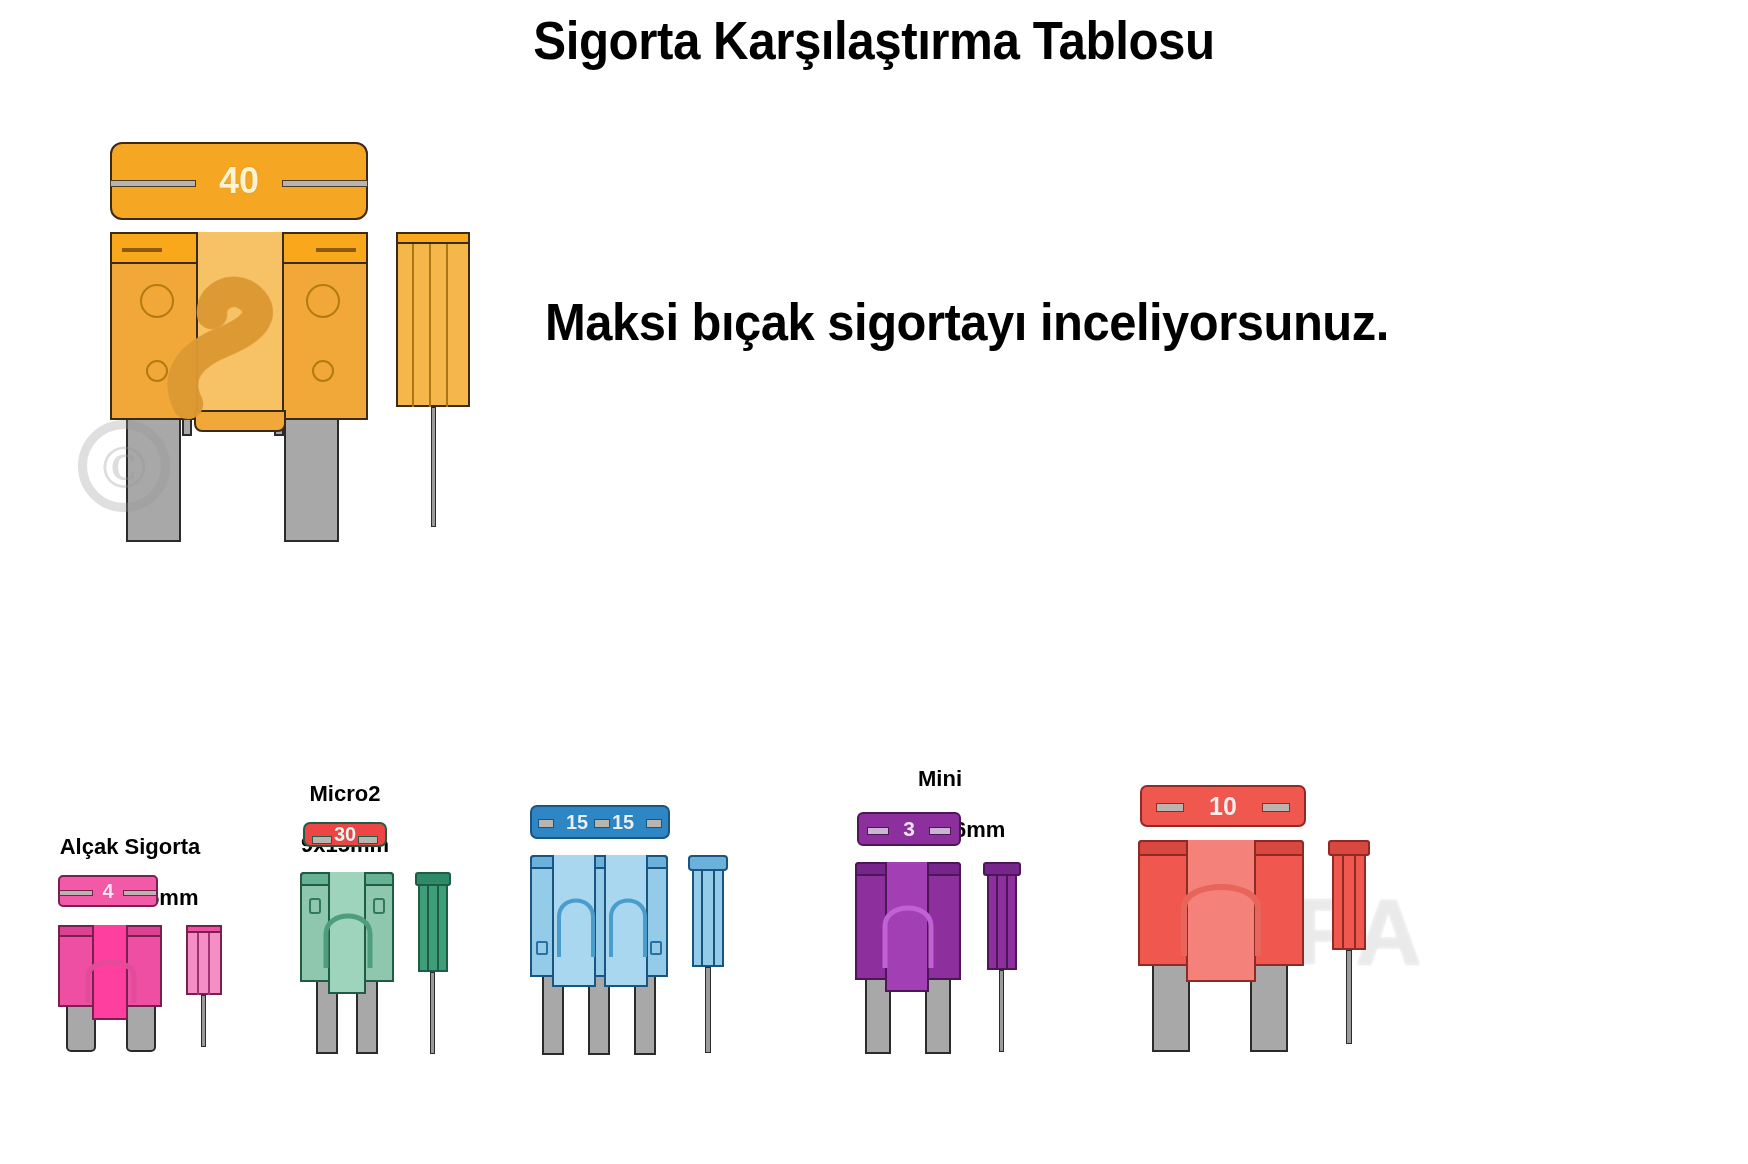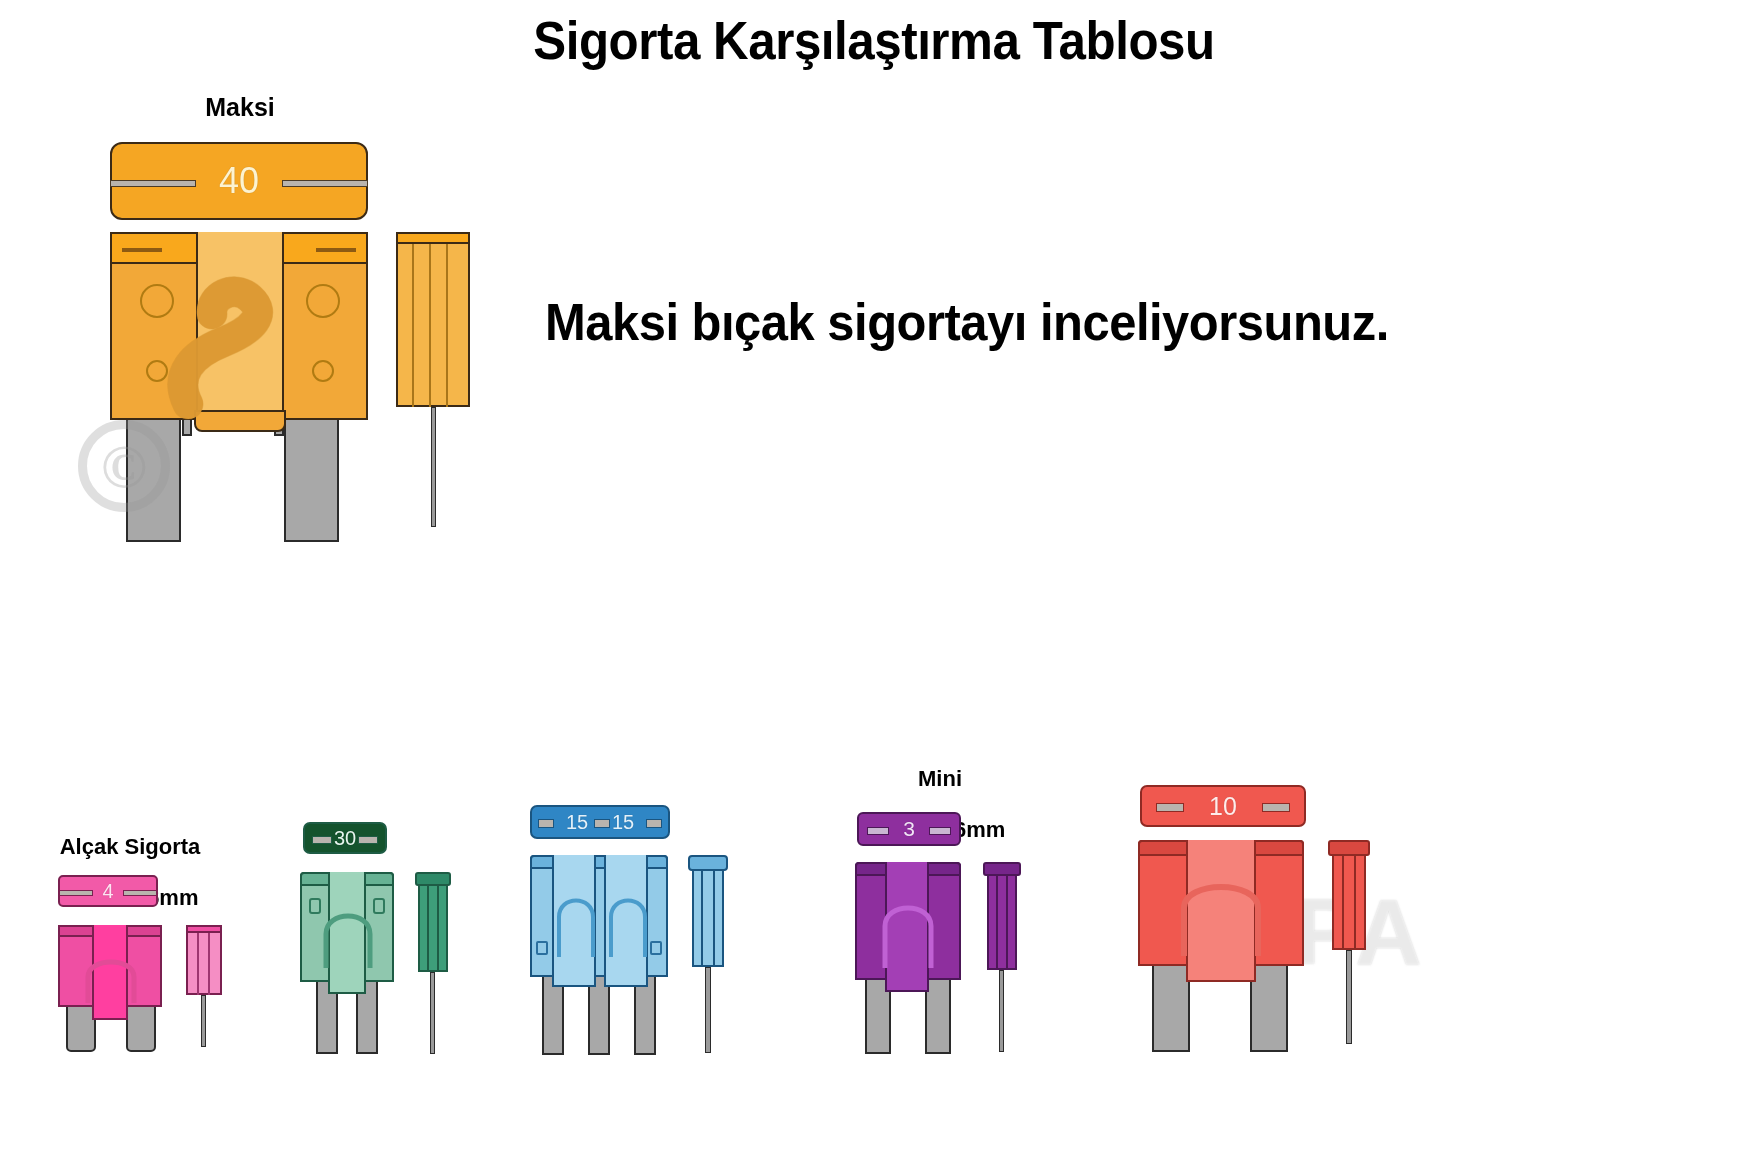--- a/index.html
+++ b/index.html
@@ -30,21 +30,21 @@
   .caption .l1{display:block;}
   .caption .l2{display:block;}
 
   
   .grp{position:absolute;}
   .topview{
     position:absolute;border:2px solid #3b2a16;box-sizing:border-box;
     display:flex;align-items:center;justify-content:center;
   }
   .topview .rating{
-    position:relative;z-index:3;color:#fdf3d0;font-weight:normal;
+    position:relative;z-index:3;color:#fdf3d0;font-weight:bold;
     text-shadow:0 0 1px rgba(0,0,0,.25);
   }
   .slot{
     position:absolute;background:#b9b4ae;border:1px solid #4a3a26;
     box-sizing:border-box;
   }
   .blade{position:absolute;background:#a8a8a8;border:2px solid #2b2b2b;box-sizing:border-box;}
   .shell{position:absolute;border:2px solid #3b2a16;box-sizing:border-box;}
   .cap{position:absolute;border:2px solid #3b2a16;box-sizing:border-box;}
   .side{position:absolute;border:2px solid #3b2a16;box-sizing:border-box;}
@@ -68,24 +68,20 @@
   }
   svg{display:block;overflow:visible;}
 </style>
 </head>
 <body style="background: rgb(255, 255, 255);">
 
 <div class="stage">
 
   <div class="title">Sigorta Karşılaştırma Tablosu</div>
 
-  <div class="caption" style="left:110px;top:64px;width:260px;font-size:25px;">
-    <span class="l1">Maksi</span>
-    <span class="l2">29x34mm</span>
-  </div>
 
   <div class="topview" style="left:110px;top:142px;width:258px;height:78px;background:#f5a623;border-radius:12px;">
     <div class="slot" style="left:-2px;top:36px;width:86px;height:7px;"></div>
     <div class="slot" style="right:-2px;top:36px;width:86px;height:7px;"></div>
     <span class="rating" style="font-size:36px;">40</span>
   </div>
 
   <div class="grp" style="left:110px;top:232px;width:262px;height:310px;">
 
     <div class="blade" style="left:16px;top:180px;width:55px;height:130px;"></div>
@@ -153,22 +149,26 @@
   </div>
 
   <div class="grp" style="left:186px;top:925px;width:46px;height:130px;">
     <div class="side" style="left:0px;top:0px;width:36px;height:70px;background:#f58ec4;border-color:#7a2050;"></div>
     <div class="cap" style="left:0px;top:0px;width:36px;height:8px;background:#ef4fa3;border-color:#7a2050;"></div>
     <div style="position:absolute;left:11px;top:8px;width:2px;height:62px;background:#9e3570;"></div>
     <div style="position:absolute;left:22px;top:8px;width:2px;height:62px;background:#9e3570;"></div>
     <div class="needle" style="left:15px;top:70px;width:5px;height:52px;"></div>
   </div>
 
-
-  <div class="topview" style="left:303px;top:822px;width:84px;height:32px;background:#14532d;border-color:#1e5c45;border-radius:7px;">
+  <div class="caption" style="left:250px;top:755px;width:190px;font-size:22px;">
+    <span class="l1">Micro2</span>
+    <span class="l2">9x15mm</span>
+  </div>
+
+  <div class="topview" style="left:303px;top:822px;width:84px;height:25px;background:#ef4444;border-color:#1e5c45;border-radius:7px;">
     <div class="slot" style="left:7px;top:12px;width:20px;height:8px;border-color:#1e5c45;"></div>
     <div class="slot" style="right:7px;top:12px;width:20px;height:8px;border-color:#1e5c45;"></div>
     <span class="rating" style="font-size:20px;color:#e6f5ee;">30</span>
   </div>
 
   <div class="grp" style="left:300px;top:872px;width:100px;height:185px;">
     <div class="blade" style="left:16px;top:92px;width:22px;height:90px;"></div>
     <div class="blade" style="left:56px;top:92px;width:22px;height:90px;"></div>
     <div class="shell" style="left:0px;top:0px;width:94px;height:110px;background:#8fc7ae;border-color:#1e5c45;border-radius:4px 4px 0 0;"></div>
     <div class="cap" style="left:0px;top:0px;width:94px;height:14px;background:#67b294;border-color:#1e5c45;border-radius:4px 4px 0 0;"></div>

